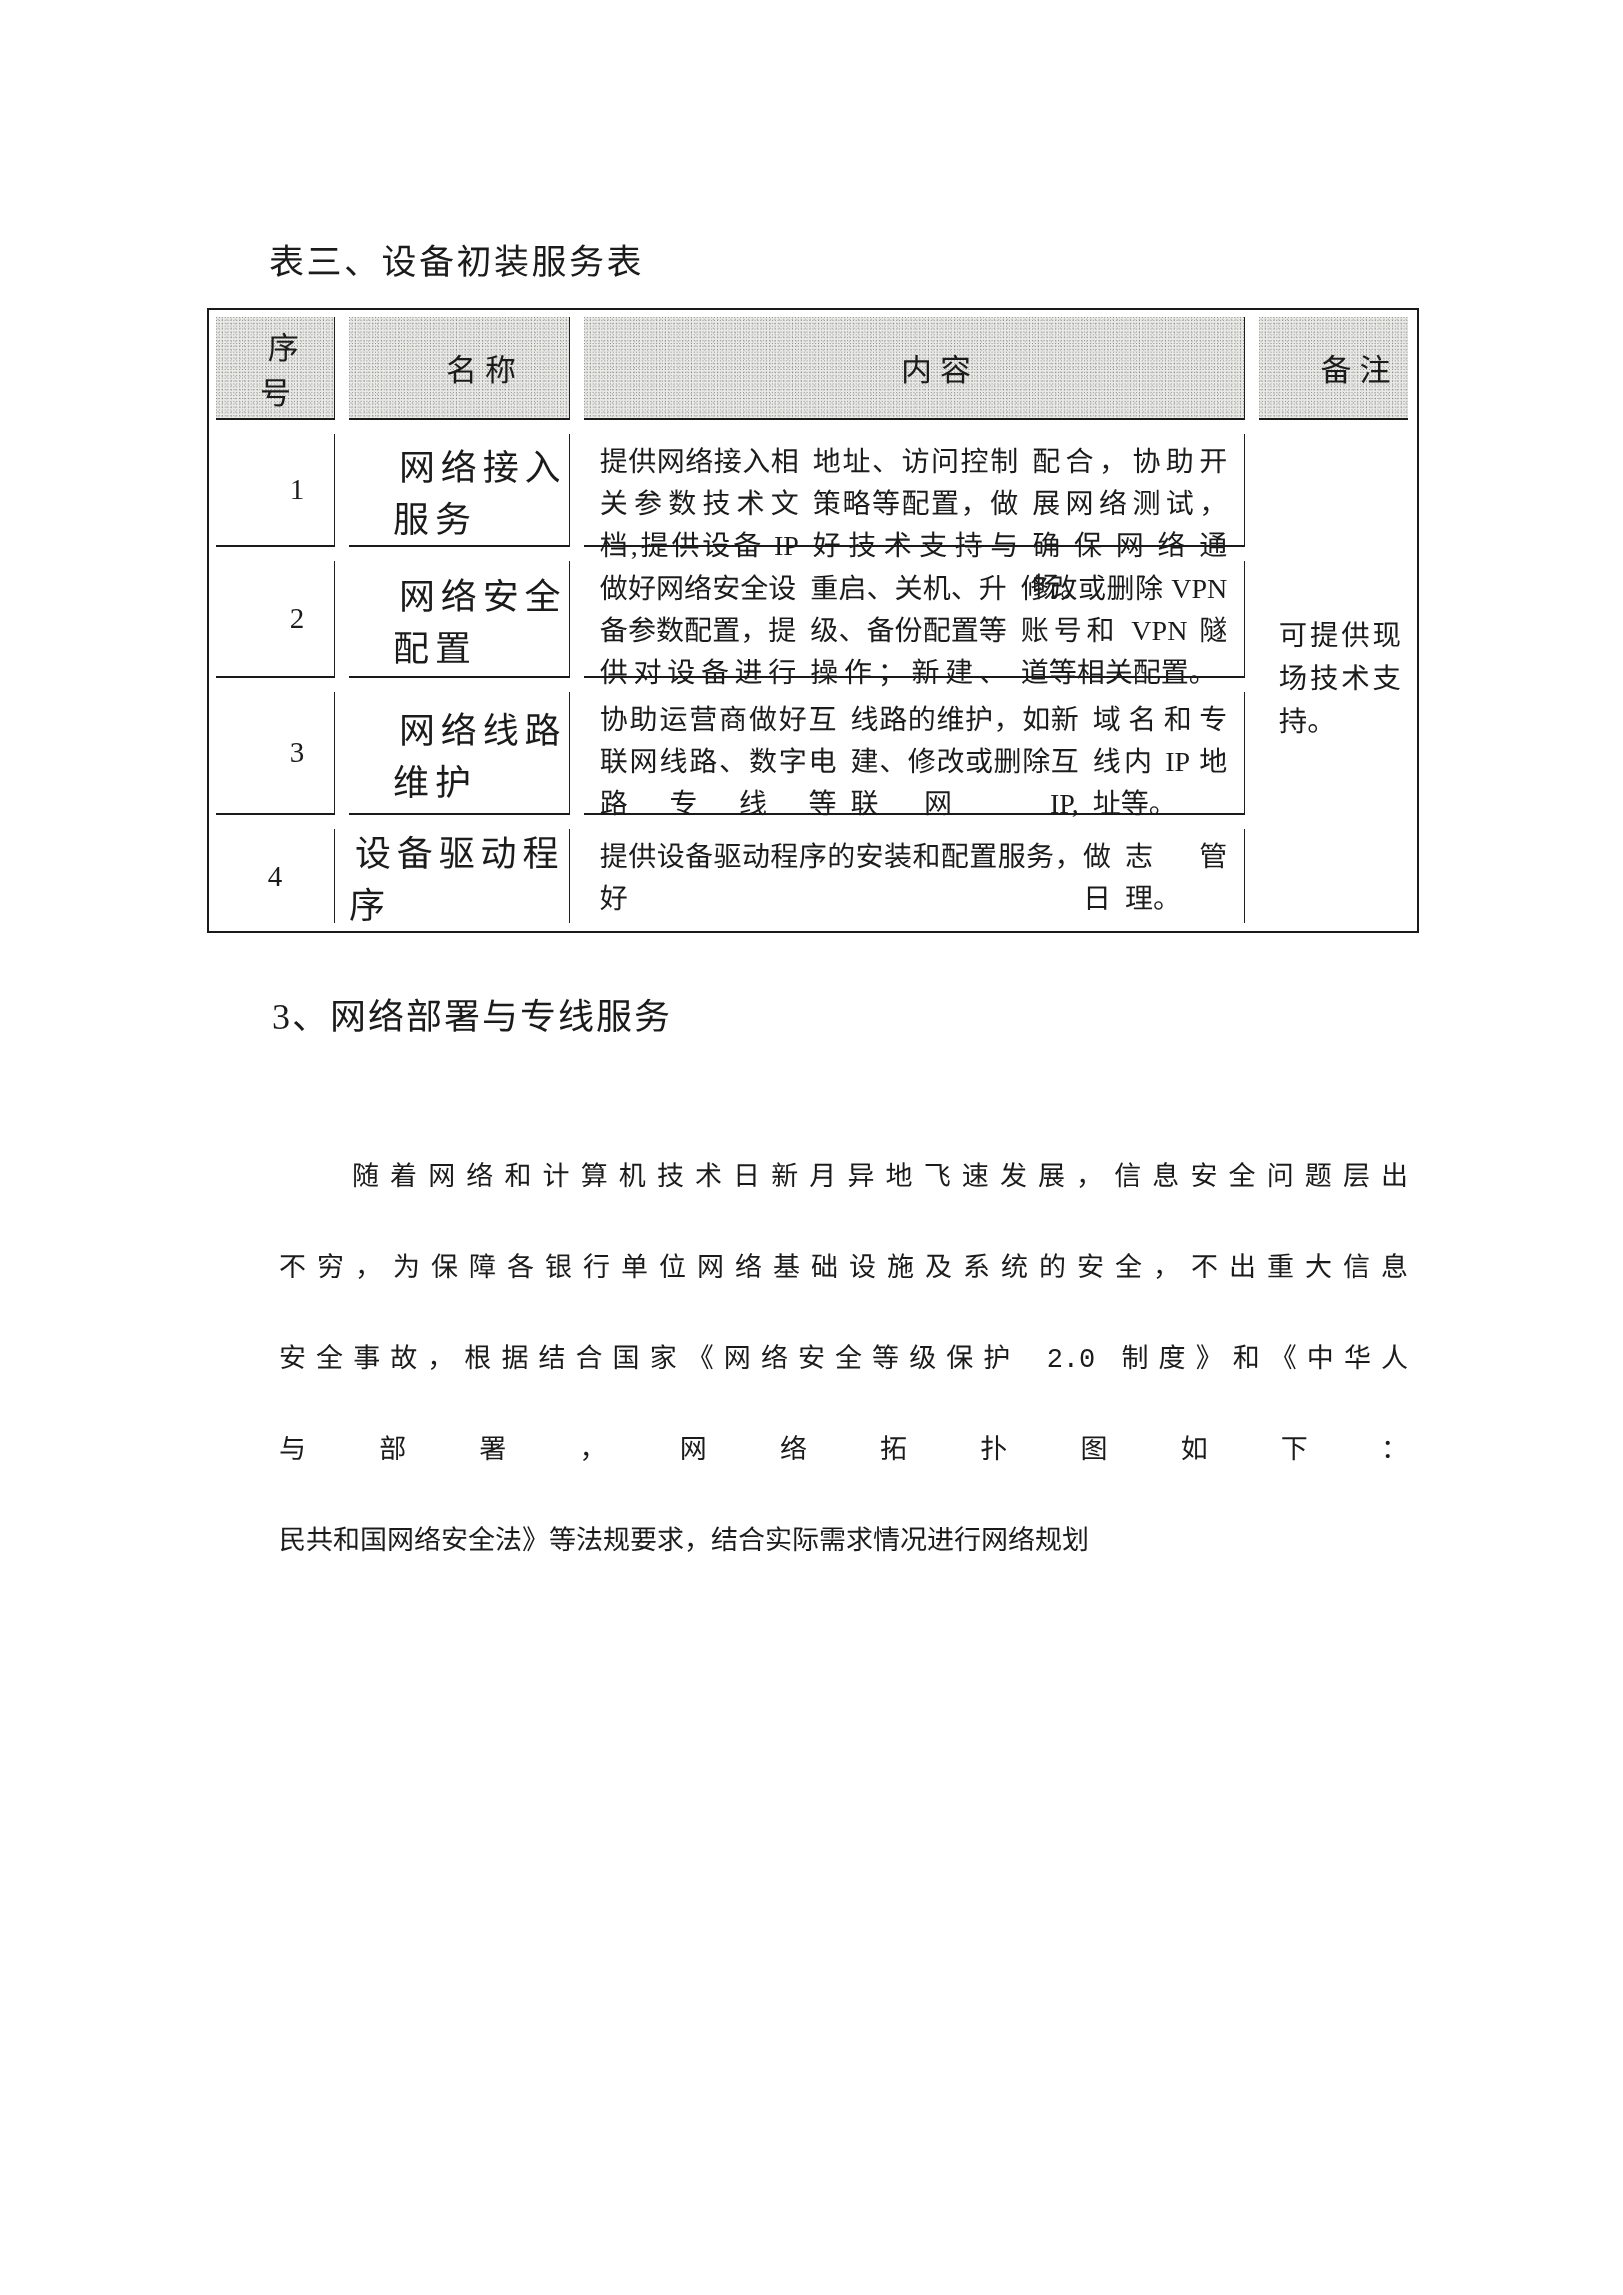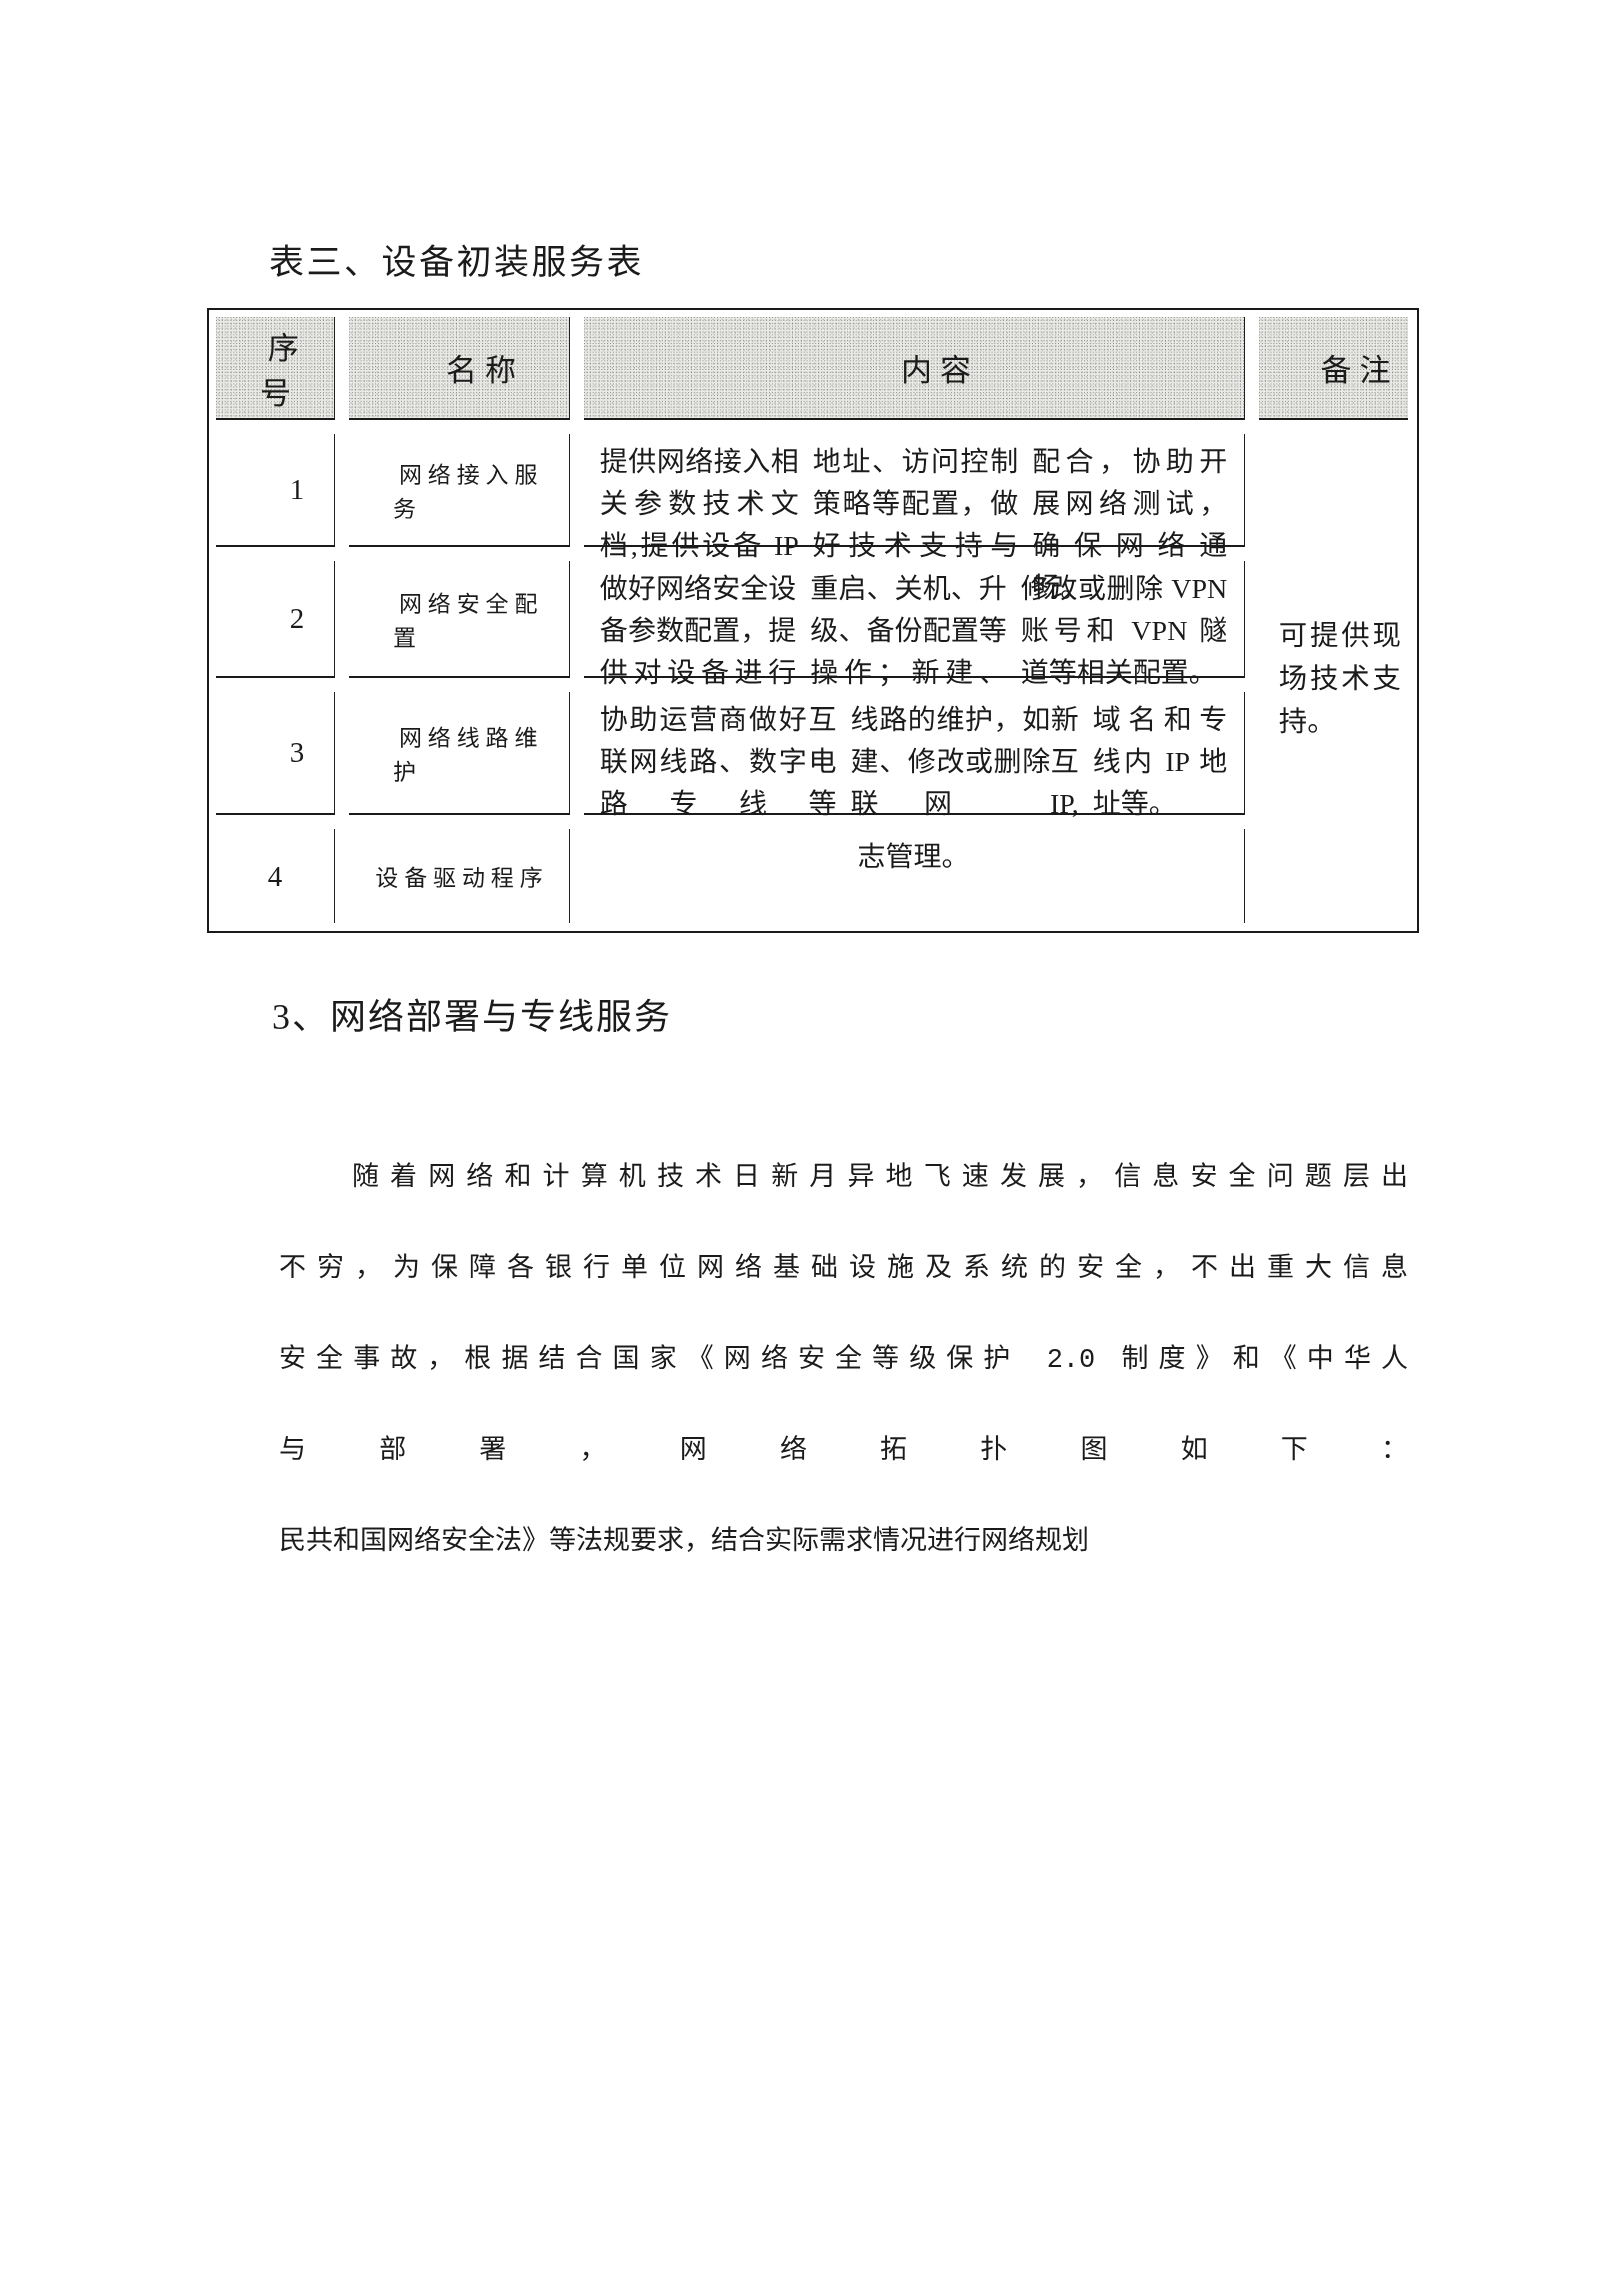--- a/index.html
+++ b/index.html
@@ -36,21 +36,21 @@
   .head-cell {
     background-color:#e9e9e6;
     background-image:
       radial-gradient(circle at 0.5px 0.5px, rgba(45,45,45,.50) 0.6px, transparent 0.9px),
       radial-gradient(circle at 2px 2.5px, rgba(45,45,45,.32) 0.5px, transparent 0.9px);
     background-size:2.9px 2.9px, 4.4px 4.4px;
     font-size:31px; letter-spacing:7.8px; text-indent:7.8px;
   }
 
   .no-cell   { font-size:29px; }
-  .name-cell { font-size:23px; letter-spacing:5.9px; text-indent:5.9px; }
+  .name-cell { font-size:36px; letter-spacing:5.9px; text-indent:5.9px; }
 
   .content-cell {
     flex-direction:row; justify-content:center; align-items:stretch;
     padding:0 9.8px 0 8.8px;
     font-size:28px; line-height:42px;
   }
   .content-cell .cl { text-align:justify; text-align-last:justify; }
   .content-cell .cl:last-child { text-align-last:left; }
 
   .remark-cell { grid-column:4; grid-row:2 / 6; justify-content:flex-start; padding-left:12.8px; }
@@ -113,20 +113,21 @@
     <div class="tcell name-cell br bb">网络线路维护</div>
     <div class="tcell content-cell br bb">
       <div class="cl">协助运营商做好互联网线路、数字电路专线等</div>
       <div class="cl">线路的维护，如新建、修改或删除互联网 IP,</div>
       <div class="cl">域名和专线内 IP 地址等。</div>
     </div>
 
     <div class="tcell no-cell br">4</div>
     <div class="tcell name-cell br">设备驱动程序</div>
     <div class="tcell content-cell br">
+      <div class="cl">提供设备驱动程序的安装和配置服务，做好日</div>
       <div class="cl">志管理。</div>
     </div>
 
   </div>
 
   <div class="section-heading">3、网络部署与专线服务</div>
 
   <div class="body-paragraph">
     <div class="para-line indent">随着网络和计算机技术日新月异地飞速发展，信息安全问题层出</div>
     <div class="para-line">不穷，为保障各银行单位网络基础设施及系统的安全，不出重大信息</div>

